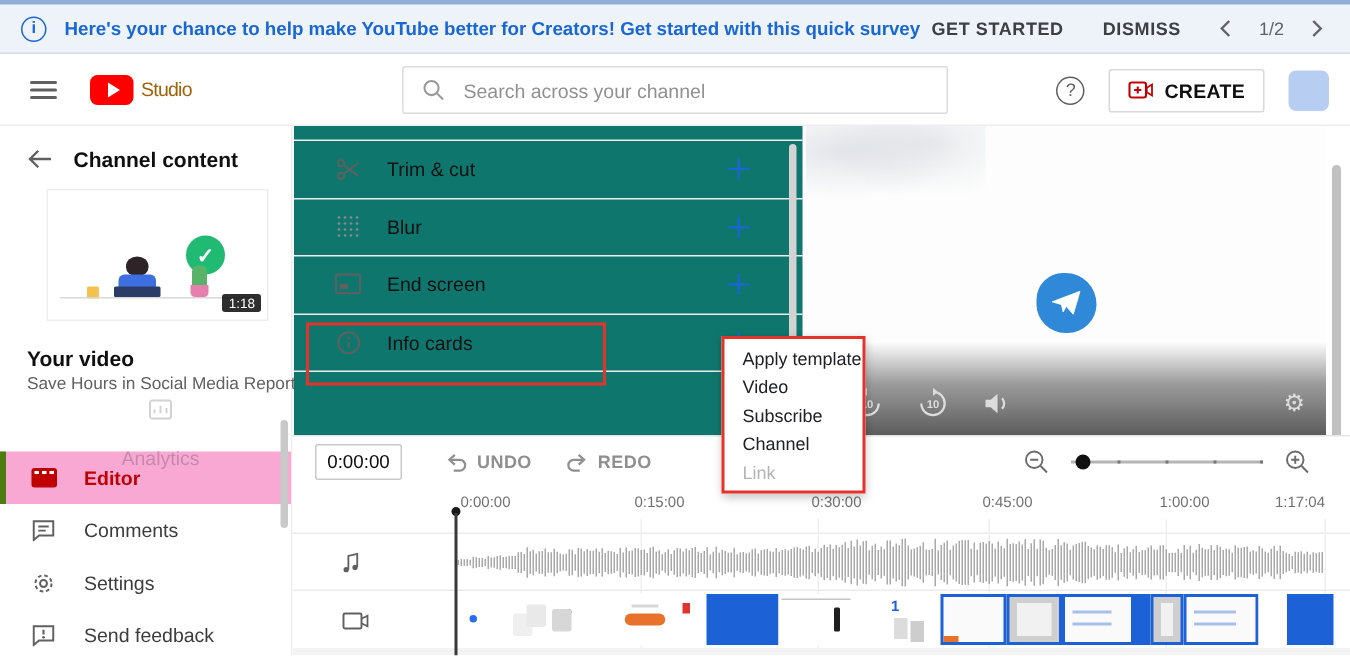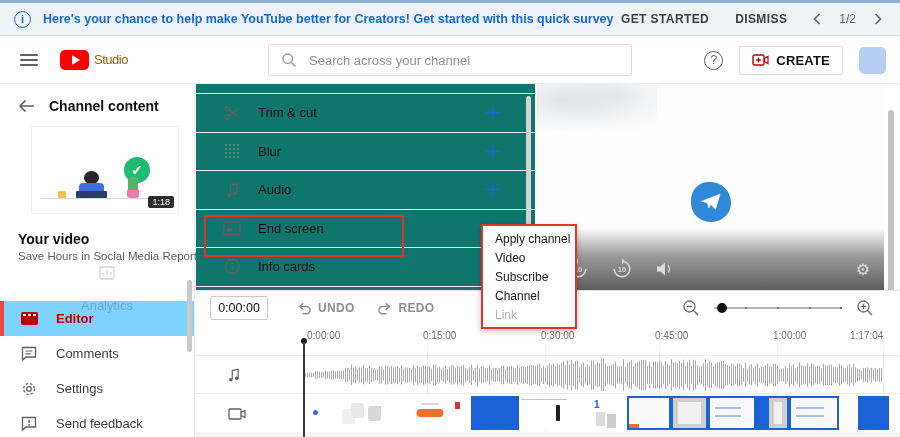--- a/index.html
+++ b/index.html
@@ -51,21 +51,21 @@
   .plant{position:absolute;left:96px;top:50px;width:10px;height:14px;background:#58b368;border-radius:4px 4px 0 0;}
   .pot{position:absolute;left:95px;top:63px;width:12px;height:8px;background:#e77fae;border-radius:0 0 3px 3px;}
   .floorline{position:absolute;left:8px;right:8px;top:71px;height:1px;background:#d8d8d8;}
   .duration{position:absolute;right:4px;bottom:5px;background:rgba(0,0,0,.82);color:#fff;font-size:9px;padding:1px 4px;border-radius:2px;}
   .sb-section{position:absolute;left:18px;top:147px;font-size:14px;font-weight:bold;color:#0f0f0f;}
   .sb-videotitle{position:absolute;left:18px;top:166px;font-size:11.5px;color:#606060;white-space:nowrap;}
   .sb-items{position:absolute;left:0;top:182px;right:0;}
   .sb-item{height:35px;display:flex;align-items:center;gap:18px;padding-left:20px;font-size:13px;color:#3c3c3c;cursor:pointer;}
   .sb-item .ic{width:18px;display:flex;justify-content:center;color:#606060;}
   .sb-item.faded{opacity:.28;flex-direction:column;}
-  .sb-item.selected{background:#7dd3fc;border-left:4px solid #ef4444;padding-left:16px;color:#c00000;font-weight:bold;}
+  .sb-item.selected{background:#f9a8d4;border-left:4px solid #4d7c0f;padding-left:16px;color:#c00000;font-weight:bold;}
   .sb-item.selected .ic{color:#c00000;}
   .film-ic{width:17px;height:13px;background:#c00000;border-radius:2px;position:relative;}
   .film-ic:after{content:"";position:absolute;left:2px;top:2px;width:3px;height:2px;background:#fff;box-shadow:5px 0 #fff,10px 0 #fff;}
   .sb-scroll{position:absolute;right:2px;top:196px;width:5px;height:72px;background:#c9c9c9;border-radius:3px;}
 
   
   .panel{position:absolute;left:196px;top:84px;width:339px;height:210px;background:#0f766e;}
   .rows{margin-top:9px;border-top:1px solid #ededed;}
   .row{height:38.5px;display:flex;align-items:center;border-bottom:1px solid #ededed;cursor:pointer;}
   .row .ric{width:20px;margin-left:26px;display:flex;justify-content:center;color:#606060;}
@@ -290,35 +290,20 @@
               <circle cx="6" cy="10" r=".9"></circle>
               <circle cx="10" cy="10" r=".9"></circle>
               <circle cx="14" cy="10" r=".9"></circle>
               <circle cx="2" cy="14" r=".9"></circle>
               <circle cx="6" cy="14" r=".9"></circle>
               <circle cx="10" cy="14" r=".9"></circle>
               <circle cx="14" cy="14" r=".9"></circle>
             </svg>
         </span>
         <span class="rlabel">Blur</span>
-        <span class="add">
-            <svg width="17" height="17" viewBox="0 0 17 17">
-              <path d="M8.5 1.5 V15.5 M1.5 8.5 H15.5" stroke="#1b66d2" stroke-width="1.5"></path>
-            </svg>
-          </span>
-      </div>
-      <div class="row">
-        <span class="ric">
-          <svg width="13" height="16" viewBox="0 0 13 16">
-              <path d="M4.6 13 V3.2 L11 1.8 V11.4" fill="none" stroke="#606060" stroke-width="1.3"></path>
-              <circle cx="3" cy="13.2" r="1.9" fill="#606060"></circle>
-              <circle cx="9.4" cy="11.6" r="1.9" fill="#606060"></circle>
-            </svg>
-        </span>
-        <span class="rlabel">Audio</span>
         <span class="add">
             <svg width="17" height="17" viewBox="0 0 17 17">
               <path d="M8.5 1.5 V15.5 M1.5 8.5 H15.5" stroke="#1b66d2" stroke-width="1.5"></path>
             </svg>
           </span>
       </div>
       <div class="row">
         <span class="ric">
           <svg width="18" height="15" viewBox="0 0 18 15">
               <rect x="1" y="1" width="16" height="12.5" rx="1" fill="none" stroke="#606060" stroke-width="1.3"></rect>
@@ -472,20 +457,20 @@
           <div class="seg " style="width: 19px;"></div>
           <div class="seg k-blue" style="width: 31px;"></div>
         </div>
     </div>
     <div class="tl-bottom"></div>
   </div>
 
   <div class="annotation"></div>
 
   <div class="dropdown">
-    <div class="dd-item">Apply channel</div>
+    <div class="dd-item">Apply template</div>
     <div class="dd-item">Video</div>
     <div class="dd-item">Subscribe</div>
     <div class="dd-item">Channel</div>
     <div class="dd-item disabled">Link</div>
   </div>
 
 </div>
 
 </body></html>

